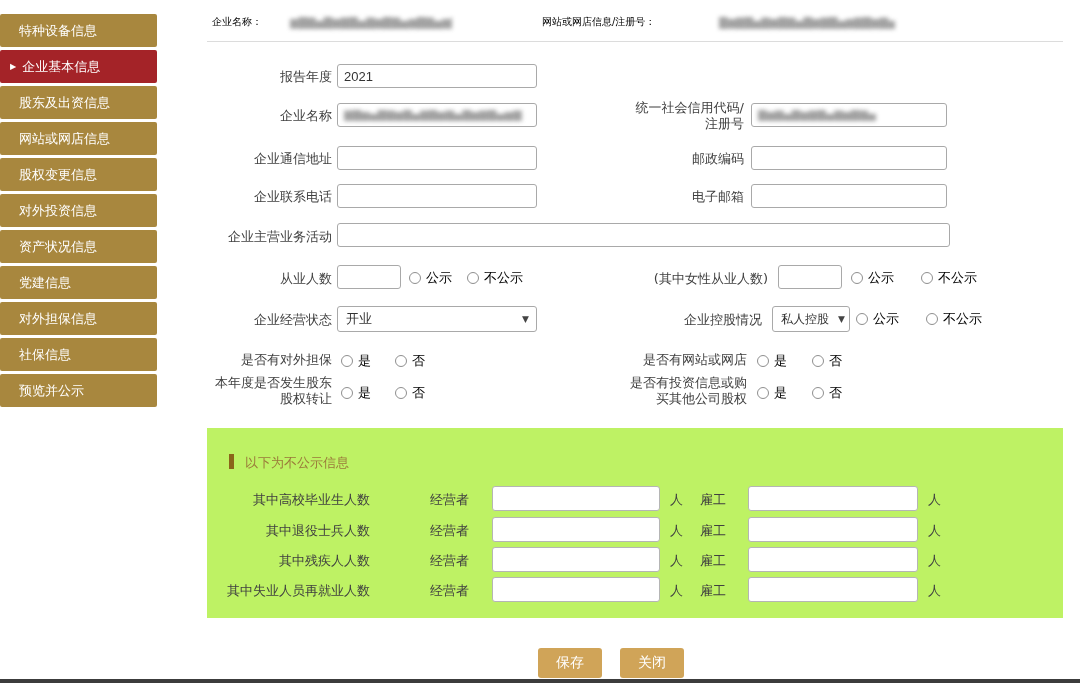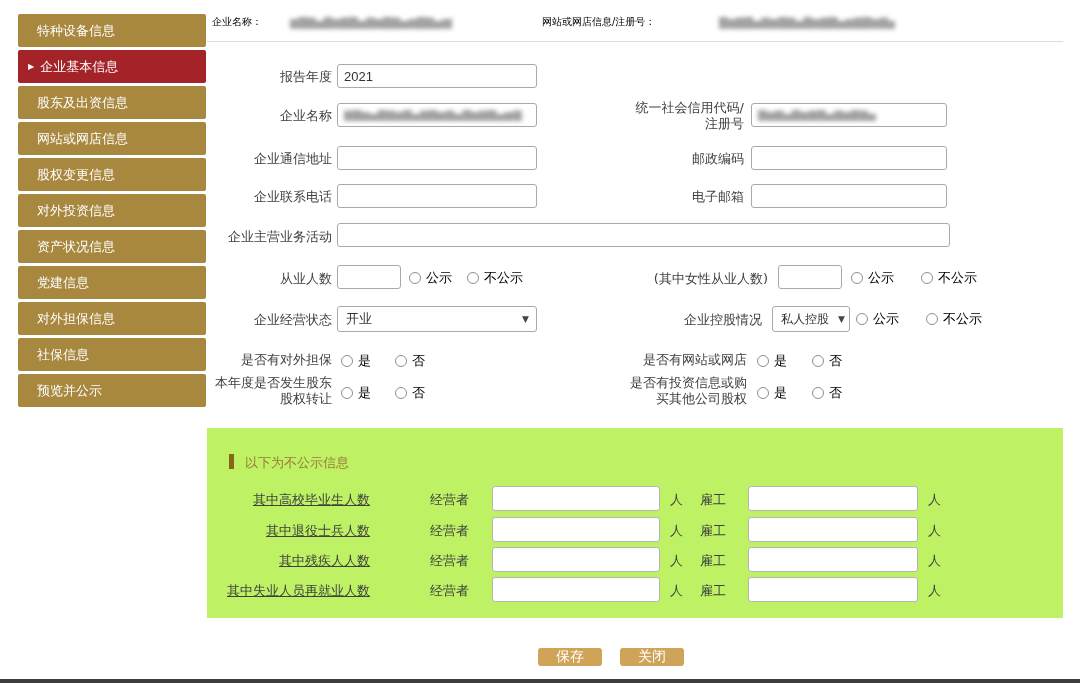--- a/index.html
+++ b/index.html
@@ -1,21 +1,21 @@
 <!DOCTYPE html>
 <html><head>
 <meta charset="utf-8">
 <style>
   * { margin:0; padding:0; box-sizing:border-box; }
   html,body { background:#ffffff; }
   body { font-family:"DejaVu Sans","Liberation Sans",sans-serif; }
   #page { position:relative; width:1080px; height:683px; background:#fff; overflow:hidden; }
 
   
-  .sidebar { position:absolute; left:18px; top:14px; width:188px; }
+  .sidebar { position:absolute; left:0; top:14px; width:157px; }
   .side-item { height:33px; margin-bottom:3px; background:#A8873E; color:#fff;
     font-size:13px; display:flex; align-items:center; padding-left:19px;
     border-radius:2px; cursor:pointer; }
   .side-item.selected { background:#A42328; padding-left:10px; }
   .side-item .tri { font-size:8px; margin-right:6px; line-height:1; }
 
   
   .hlabel { position:absolute; font-size:10px; color:#000000; white-space:nowrap; }
   .hr { position:absolute; left:207px; top:41px; width:856px; height:1px; background:#dcdcdc; }
 
@@ -36,26 +36,26 @@
 
   .radio { position:absolute; display:inline-flex; align-items:center; gap:5px;
     font-size:13px; color:#000000; cursor:pointer; white-space:nowrap; }
   .radio .circ { width:12px; height:12px; border:1px solid #8f8f8f; border-radius:50%;
     background:#fff; flex:0 0 auto; }
 
   
   .gpanel { position:absolute; left:207px; top:428px; width:856px; height:190px; background:#bef264; }
   .ptitle-bar { position:absolute; left:22px; top:26px; width:5px; height:15px; background:#8A6519; }
   .ptitle { position:absolute; left:38px; top:26px; font-size:13px; color:#9A7A3A; }
-  .plbl { position:absolute; left:-37px; width:200px; font-size:13px; color:#404040; text-align:right; white-space:nowrap;text-decoration:underline; }
+  .plbl { position:absolute; left:-37px; width:200px; font-size:13px; color:#404040; text-align:right; white-space:nowrap; }
   .ptext { position:absolute; font-size:13px; color:#404040; white-space:nowrap; }
   .pinp { position:absolute; height:25px; border:1px solid #b5b5b5; border-radius:3px; background:#fff; outline:none; padding:0 6px; font-size:13px; }
 
   
-  .btn { position:absolute; top:648px; width:64px; height:18px; background:#D0A458;
+  .btn { position:absolute; top:648px; width:64px; height:30px; background:#D0A458;
     color:#fff; font-size:14px; border:none; border-radius:3px; cursor:pointer;
     font-family:inherit; }
   .footer-bar { position:absolute; left:0; top:679px; width:1080px; height:4px; background:#3C3C3C; }
 </style>
 </head>
 <body>
 
 <div id="page">
 
   <div class="sidebar">

